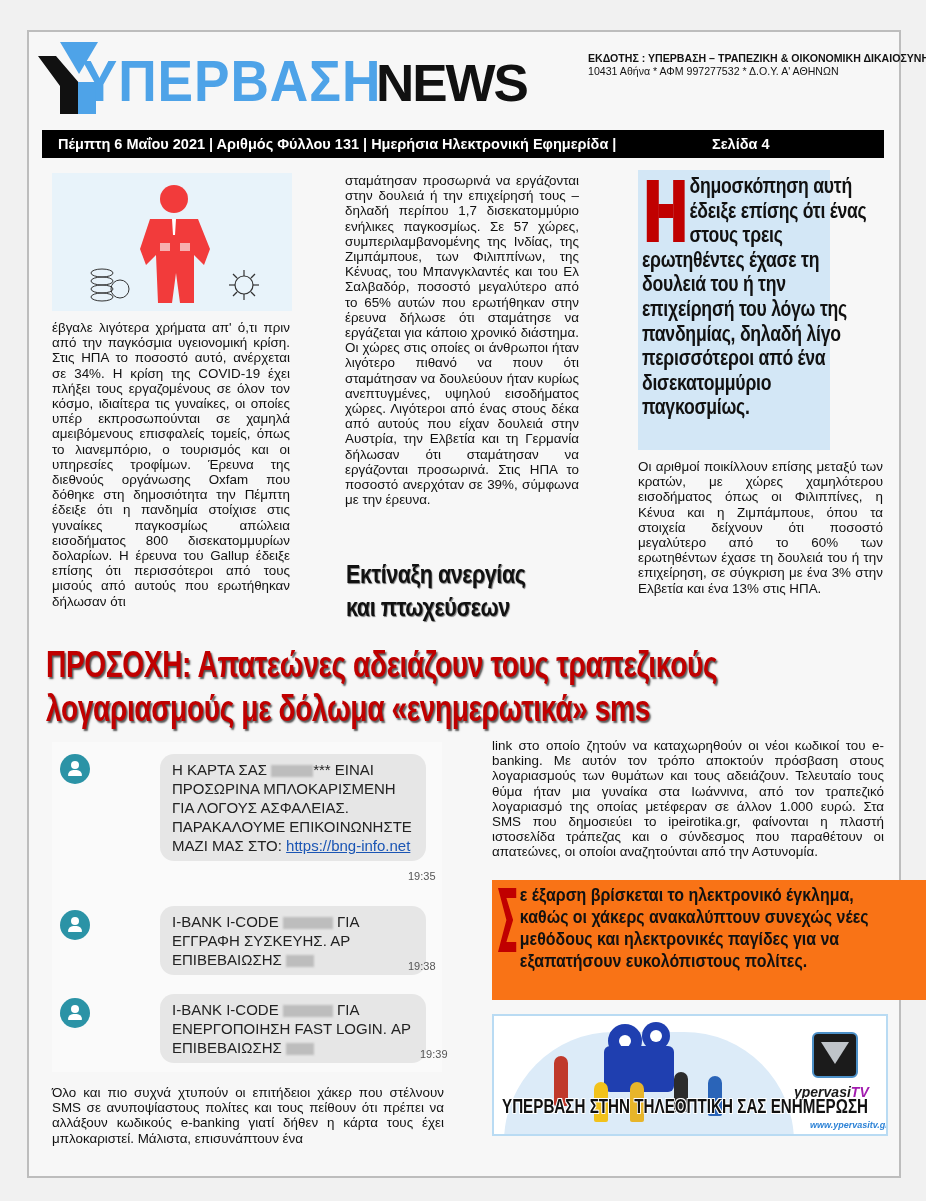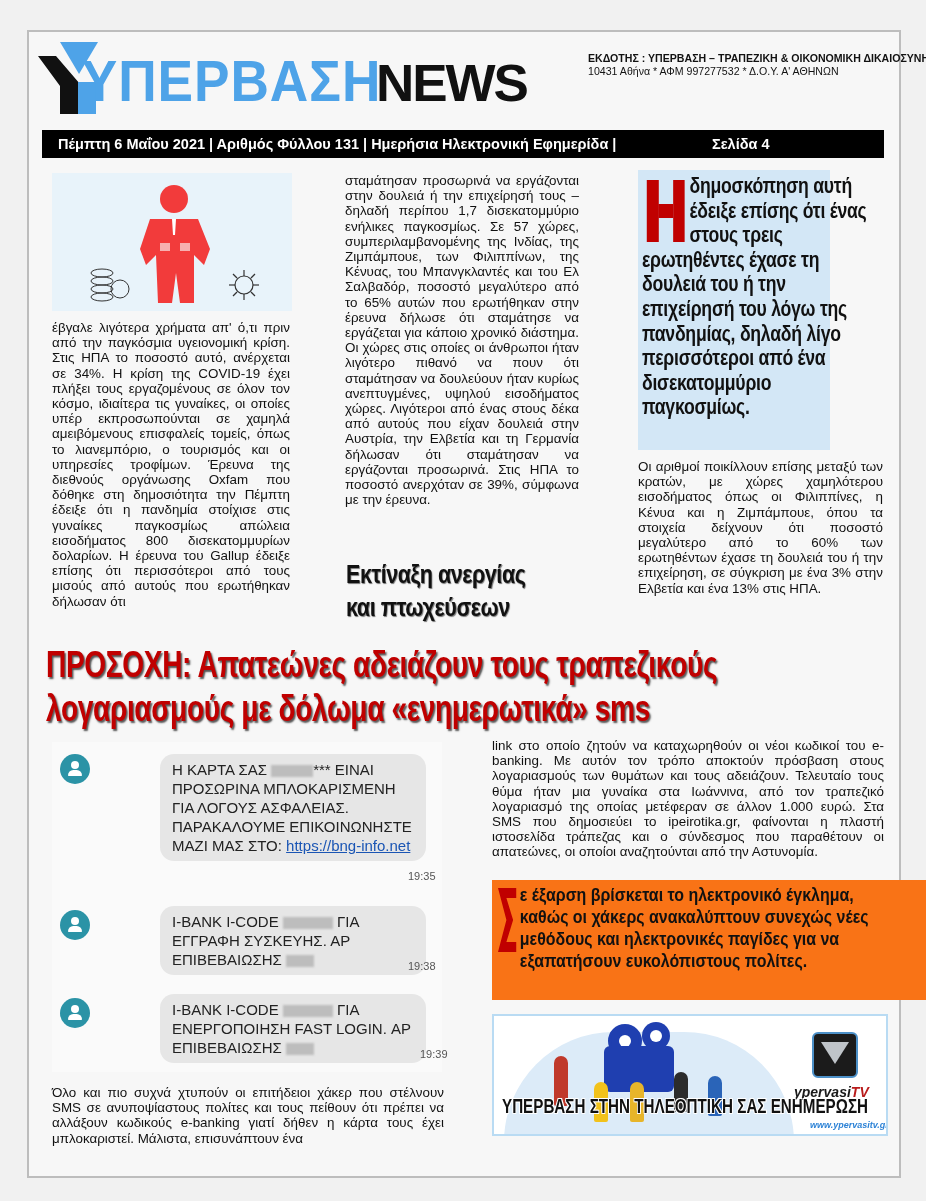--- a/index.html
+++ b/index.html
@@ -56,21 +56,21 @@
 
   .banner { left:492px; top:1014px; width:396px; height:122px; border:2px solid #b9dbf3; background:#fff; box-sizing:border-box; overflow:hidden; }
   .banner-bg { position:absolute; left:10px; top:16px; width:290px; height:110px; border-radius:150px 150px 0 0; background:#dcebf8; }
   .banner-cam { position:absolute; left:110px; top:30px; width:70px; height:46px; background:#1f3fb0; border-radius:6px; }
   .banner-reel1 { position:absolute; left:114px; top:8px; width:28px; height:28px; border-radius:50%; background:#1f3fb0; border:3px solid #1f3fb0; }
   .banner-reel2 { position:absolute; left:148px; top:6px; width:28px; height:28px; border-radius:50%; background:#1f3fb0; }
   .banner-reel1::after, .banner-reel2::after { content:""; position:absolute; left:8px; top:8px; width:12px; height:12px; border-radius:50%; background:#fff; }
   .tvlogo { position:absolute; left:318px; top:16px; width:42px; height:42px; border-radius:6px; background:#1b1b1b; border:2px solid #4c90c8; }
   .tvlogo::before { content:""; position:absolute; left:7px; top:8px; width:0; height:0; border-left:14px solid transparent; border-right:14px solid transparent; border-top:22px solid #bfc4c9; }
   .tvname { position:absolute; left:300px; top:68px; font-weight:900; font-style:italic; font-size:14px; color:#1a1a1a; }
-  .tvname span { color:#b91c1c; }
+  .tvname span { color:#a21caf; }
   .banner-title { position:absolute; left:8px; top:78px; width:460px; font-weight:900; font-size:20px; line-height:24px; color:#111; transform:scaleX(0.76); transform-origin:left; white-space:nowrap; text-shadow:1px 1px 0 #fff, -1px -1px 0 #fff, 1px -1px 0 #fff, -1px 1px 0 #fff; }
   .banner-url { position:absolute; left:316px; top:104px; font-size:9px; font-weight:bold; font-style:italic; color:#2c82d6; }
   .person { position:absolute; width:14px; border-radius:7px 7px 2px 2px; }
 </style>
 </head>
 <body>
 
 <div class="page"></div>
 
 <div class="abs logo">

